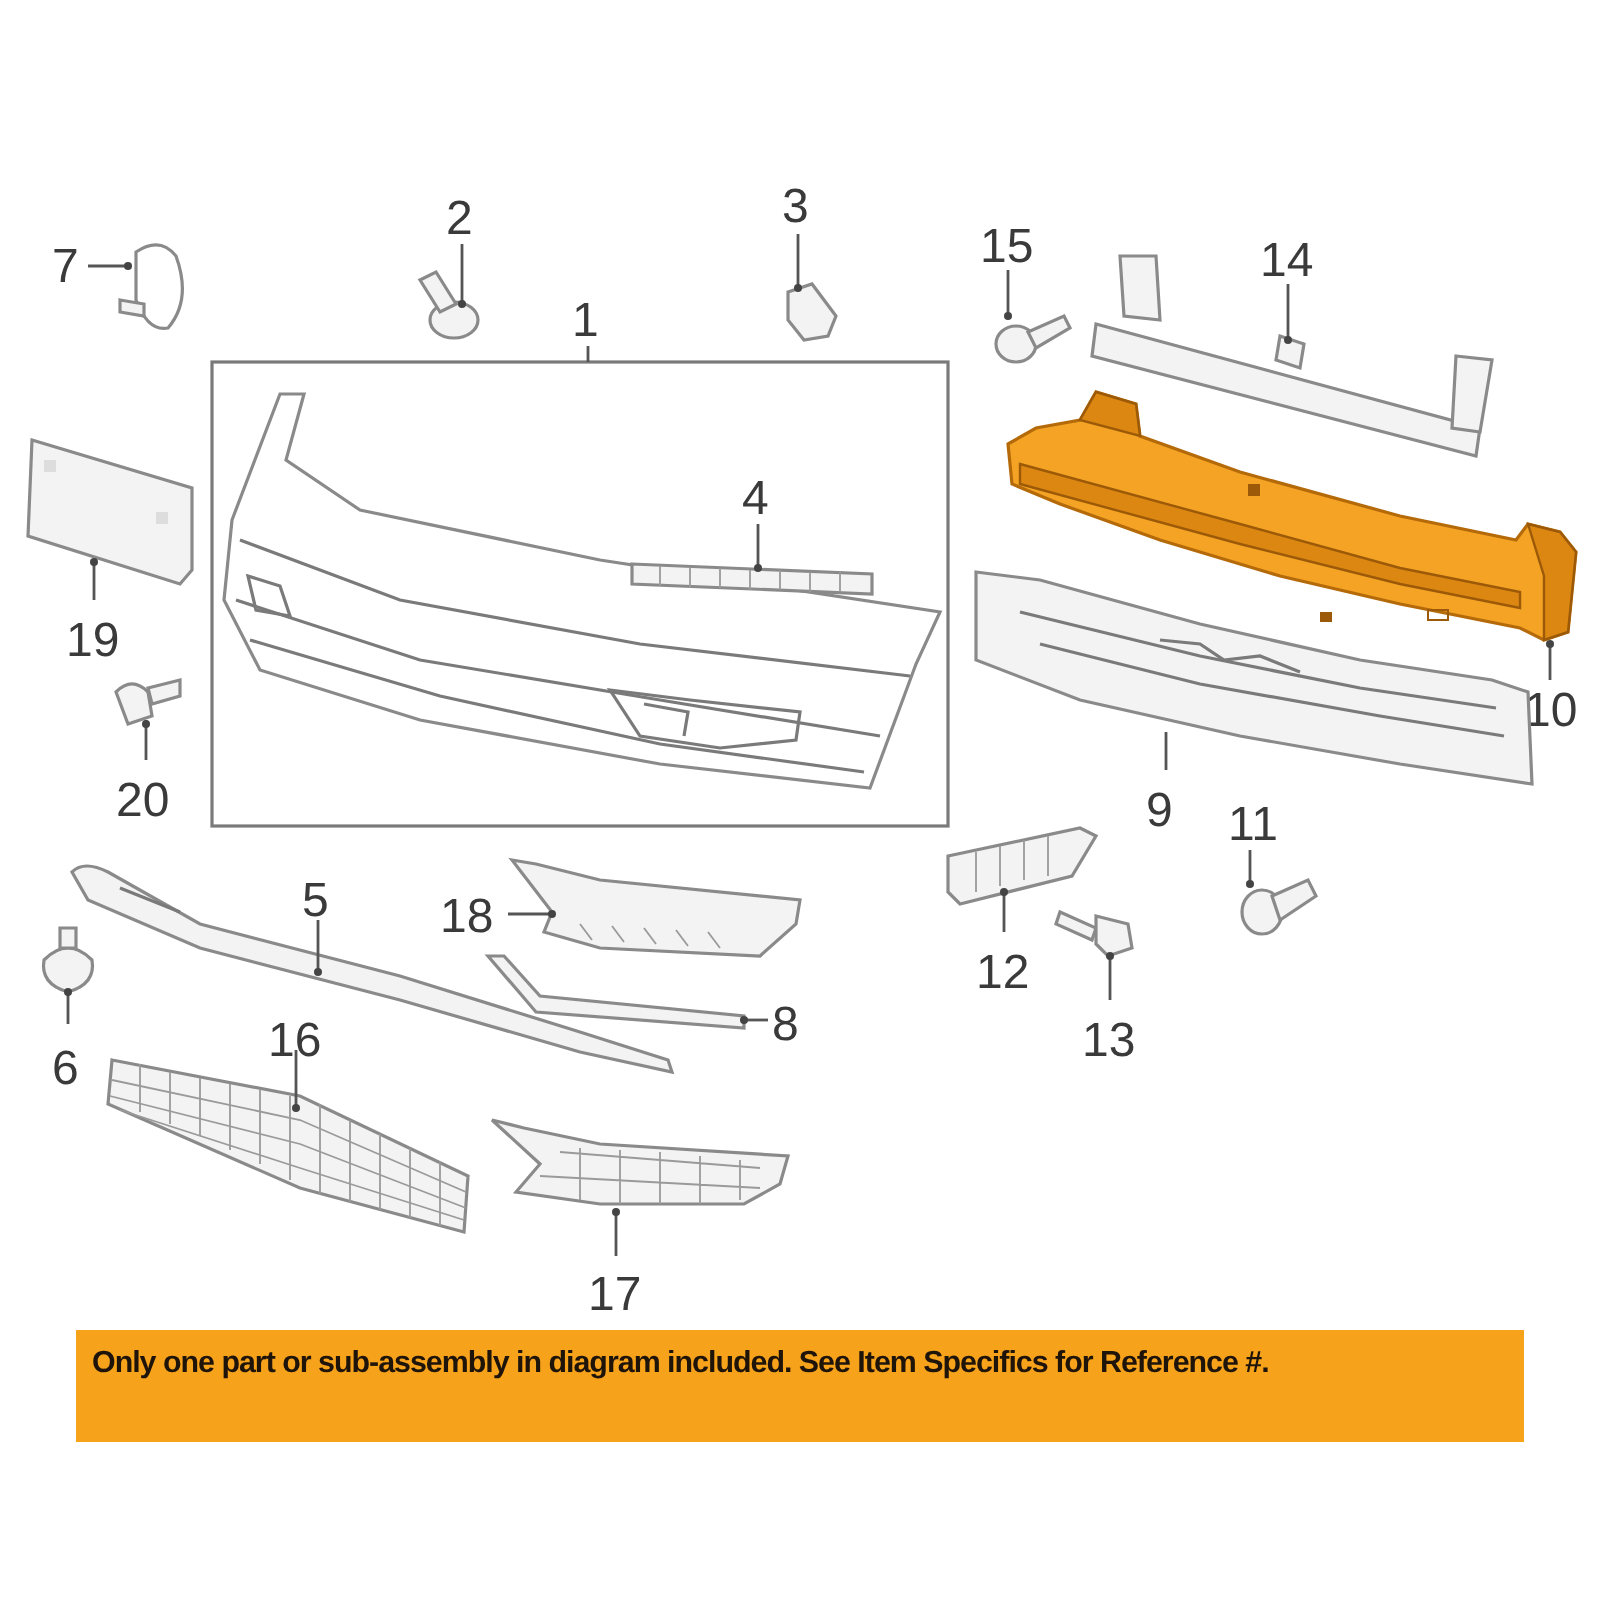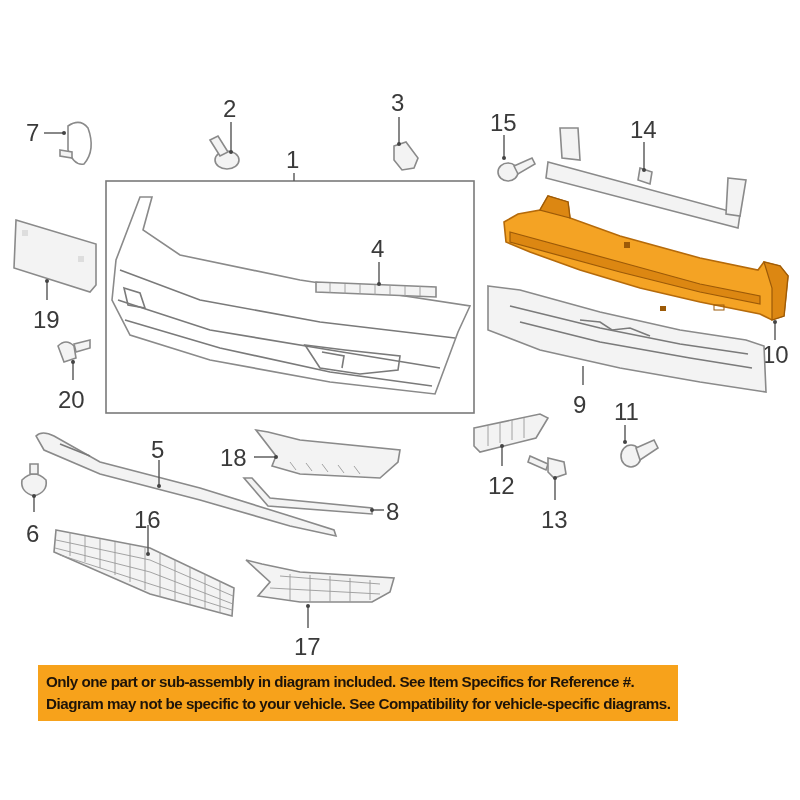--- a/index.html
+++ b/index.html
@@ -8,21 +8,21 @@
   #diagram { position: absolute; left: 0; top: 0; width: 800px; height: 800px; }
   .callout { font-family: "Liberation Sans", sans-serif; font-size: 24px; fill: #3a3a3a; }
   .ln { stroke: #7a7a7a; stroke-width: 1.6; fill: none; }
   .part { stroke: #8a8a8a; stroke-width: 1.6; fill: #f3f3f3; }
   .part-w { stroke: #8a8a8a; stroke-width: 1.6; fill: #ffffff; }
   .lead { stroke: #555; stroke-width: 1.4; fill: none; }
   .dot { fill: #444; }
   .hl { fill: #f4a324; stroke: #b56a0a; stroke-width: 1.6; }
   .hl-dark { fill: #dc8712; stroke: #9c5a08; stroke-width: 1.2; }
   .grid { stroke: #9a9a9a; stroke-width: 0.9; fill: none; }
-  #notice { position: absolute; left: 38px; top: 665px; width: 640px; height: 56px;
+  #notice { position: absolute; left: 38px; top: 665px; width: 724px; height: 56px;
             background: #f7a21b; box-sizing: border-box; padding: 6px 8px 0 8px; }
   #notice p { margin: 0; font-family: "Liberation Sans", sans-serif; font-weight: bold;
               font-size: 15.2px; line-height: 22px; color: #1e1409; letter-spacing: -0.5px;
               white-space: nowrap; }
 </style>
 </head>
 <body>
 
 <svg id="diagram" viewBox="0 0 800 800" xmlns="http://www.w3.org/2000/svg">
 
@@ -195,14 +195,13 @@
     <path class="part" d="M246 560 L262 564 L300 572 L394 578 L390 592 L372 602 L300 602 L258 596 L270 582 Z"></path>
     <path class="grid" d="M280 576 L380 584 M270 588 L380 594 M290 574 L290 600 M310 575 L310 602 M330 576 L330 602 M350 578 L350 602 M370 580 L370 600"></path>
   </g>
   <line class="lead" x1="308" y1="606" x2="308" y2="628"></line>
     <circle class="dot" cx="308" cy="606" r="2"></circle>
   <text class="callout" x="294" y="655">17</text>
 </svg>
 
 <div id="notice">
   <p>Only one part or sub-assembly in diagram included. See Item Specifics for Reference #.</p>
-  <p>Diagram may not be specific to your vehicle. See Compatibility for vehicle-specific diagrams.</p>
 </div>
 
 </body></html>

